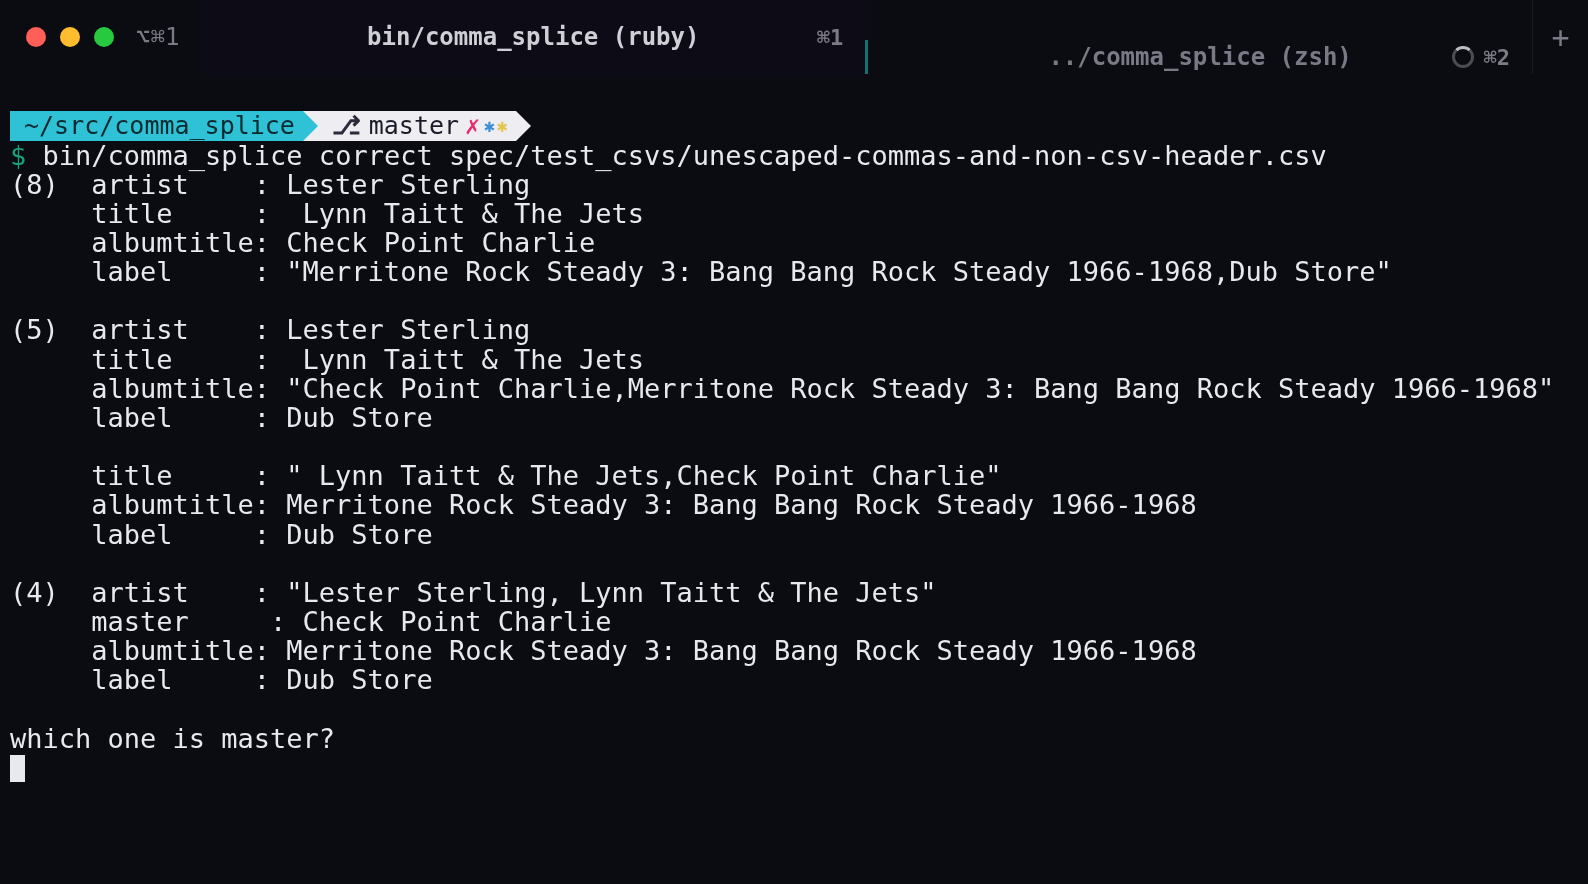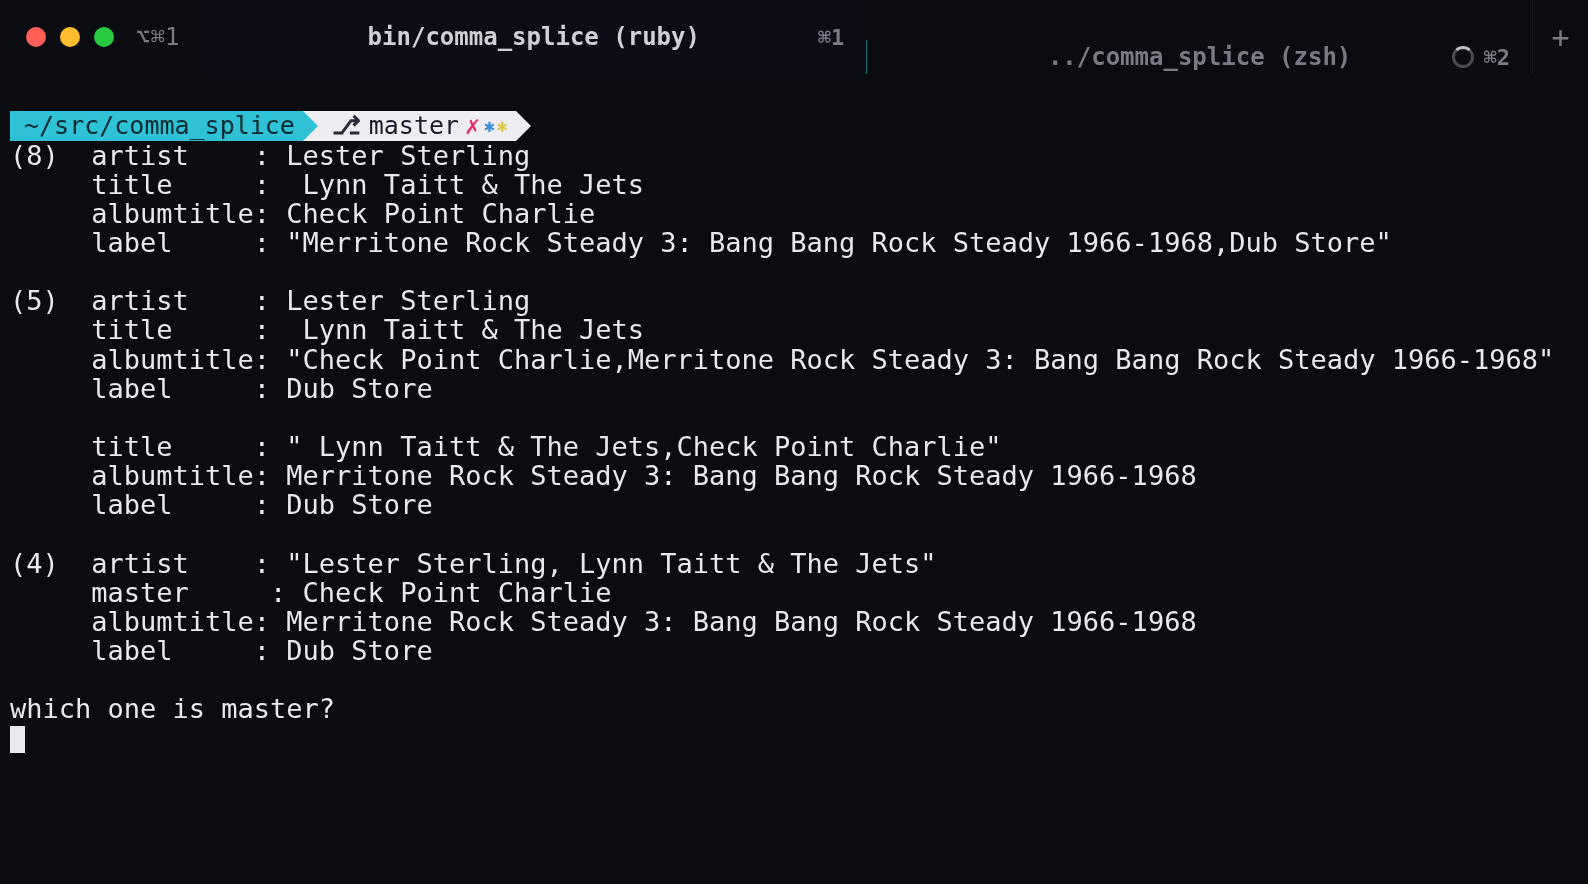--- a/index.html
+++ b/index.html
@@ -6,21 +6,21 @@
   html, body { width: 1588px; height: 884px; background: #0b0b12; font-family: "SF Mono", Menlo, Consolas, monospace; overflow: hidden; }
   .titlebar { display: flex; align-items: stretch; height: 74px; background: #0b0b12; }
   .traffic-lights { display: flex; gap: 14px; align-items: center; padding-left: 26px; padding-right: 18px; }
   .tl { width: 20px; height: 20px; border-radius: 50%; }
   .tl.red { background: #ff5f56; }
   .tl.yellow { background: #ffbd2e; }
   .tl.green { background: #27c93f; }
   .tabarea { display: flex; flex: 1; align-items: stretch; }
   .pretab { display: flex; align-items: center; color: #7b7b86; font-size: 24px; padding: 0 22px 0 4px; gap: 12px; }
   .tab { flex: 1; display: flex; align-items: center; justify-content: center; color: #cfcfd6; font-size: 24px; position: relative; font-weight: bold; }
-  .tab.inactive { color: #7a7a86; background: transparent; border-left: 1px solid #0f766e; margin-top: 40px; }
+  .tab.inactive { color: #7a7a86; background: transparent; border-left: 3px solid #0f766e; margin-top: 40px; }
   .tab.active { background: #0d0c16; }
   .tab .shortcut { position: absolute; right: 22px; color: #7b7b86; font-size: 22px; }
   .tab .spinner-wrap { position: absolute; right: 22px; color: #7b7b86; font-size: 22px; display: flex; align-items: center; gap: 10px; }
   .tab .spinner { width: 22px; height: 22px; border: 3px solid #4c4c55; border-top-color: #bdbdc5; border-radius: 50%; }
   .newtab { width: 56px; display: flex; align-items: center; justify-content: center; color: #7b7b86; font-size: 30px; border-left: 1px solid #1a1a22; }
   .terminal { padding: 36px 10px 10px 10px; font-size: 27px; line-height: 1.08; color: #e8e8ef; letter-spacing: 0px; }
   .powerline { display: inline-flex; align-items: stretch; height: 30px; font-size: 25px; }
   .seg { display: inline-flex; align-items: center; padding: 0 8px 0 14px; height: 30px; }
   .seg.path { background: #2fc2d6; color: #0a2a30; }
   .seg.branch { background: #ededf2; color: #1b1b28; }
@@ -58,20 +58,21 @@
         <span class="spinner"></span>
         <span>⌘2</span>
       </span>
     </div>
     <div class="newtab">+</div>
   </div>
 </div>
 
 <div class="terminal">
   <div class="line"><span class="powerline"><span class="seg path">~/src/comma_splice</span><span class="arrow-right path-to-branch"></span><span class="seg branch"><span class="branch-icon">⎇</span><span>master</span><span class="status-x">✗</span><span class="status-star-b">✱</span><span class="status-star-y">✱</span></span><span class="arrow-right branch-end"></span></span></div>
+  <div class="line"><span class="dollar">$</span> <span>bin/comma_splice correct spec/test_csvs/unescaped-commas-and-non-csv-header.csv</span></div>
 
   <div id="options-mount">
       <div class="line">(8)  artist    : Lester Sterling</div>
       <div class="line">     title     :  Lynn Taitt &amp; The Jets</div>
       <div class="line">     albumtitle: Check Point Charlie</div>
       <div class="line">     label     : "Merritone Rock Steady 3: Bang Bang Rock Steady 1966-1968,Dub Store"</div>
       <div class="line"> </div>
       <div class="line">(5)  artist    : Lester Sterling</div>
       <div class="line">     title     :  Lynn Taitt &amp; The Jets</div>
       <div class="line">     albumtitle: "Check Point Charlie,Merritone Rock Steady 3: Bang Bang Rock Steady 1966-1968"</div>

